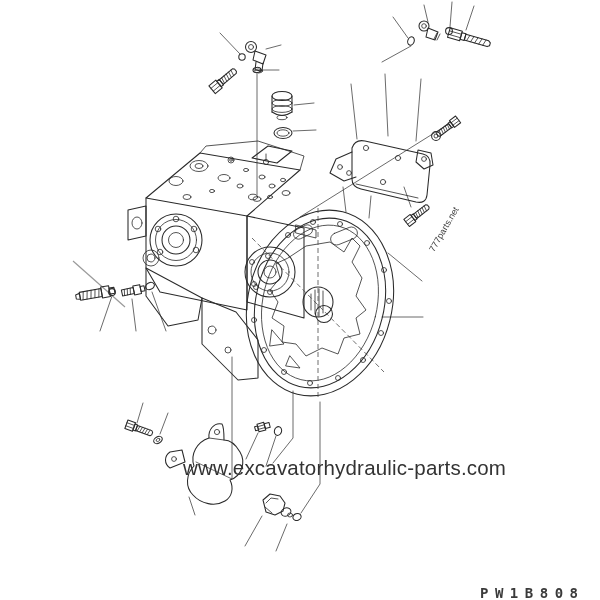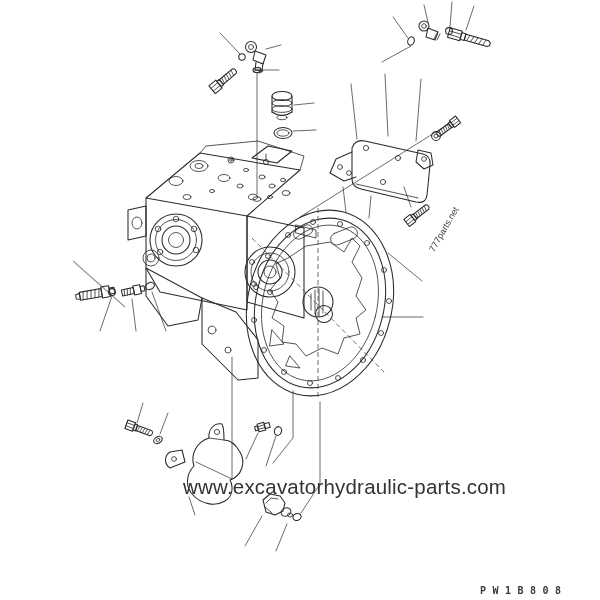--- a/index.html
+++ b/index.html
@@ -1,24 +1,24 @@
 <!DOCTYPE html>
 <html><head>
 <meta charset="utf-8">
 <style>
   html,body{margin:0;padding:0;background:#fff;}
   .stage{position:relative;width:600px;height:600px;background:#fff;overflow:hidden;
          font-family:"Liberation Sans",sans-serif;}
   .stage svg{position:absolute;left:0;top:0;}
   .watermark{position:absolute;left:183px;top:456px;width:360px;
-             font-size:20.5px;letter-spacing:.2px;color:#333;white-space:nowrap;margin-top:19px;}
+             font-size:20.5px;letter-spacing:.2px;color:#333;white-space:nowrap;}
   .diag-wm{position:absolute;left:413px;top:214px;width:74px;font-size:9px;color:#3d3d3d;
            transform:rotate(-60deg);transform-origin:center center;white-space:nowrap;}
   .code{position:absolute;left:480px;top:585px;font-family:"DejaVu Sans Mono",monospace;
-        font-size:10px;font-weight:700;letter-spacing:6.5px;color:#3a3a3a;white-space:nowrap;}
+        font-size:14px;font-weight:700;letter-spacing:6.5px;color:#3a3a3a;white-space:nowrap;}
   path,ellipse,circle,line,polyline,rect{vector-effect:non-scaling-stroke;}
   .p{fill:none;stroke:#2a2a2a;stroke-width:1.05;stroke-linejoin:round;stroke-linecap:round;}
   .d{fill:none;stroke:#2a2a2a;stroke-width:.8;stroke-linejoin:round;stroke-linecap:round;}
   .ld{fill:none;stroke:#3a3a3a;stroke-width:.75;stroke-linecap:round;}
   .dash{fill:none;stroke:#4a4a4a;stroke-width:.8;stroke-dasharray:5 3;}
   .gray{fill:none;stroke:#9a9a9a;stroke-width:1.2;}
 </style>
 </head>
 <body>
 

